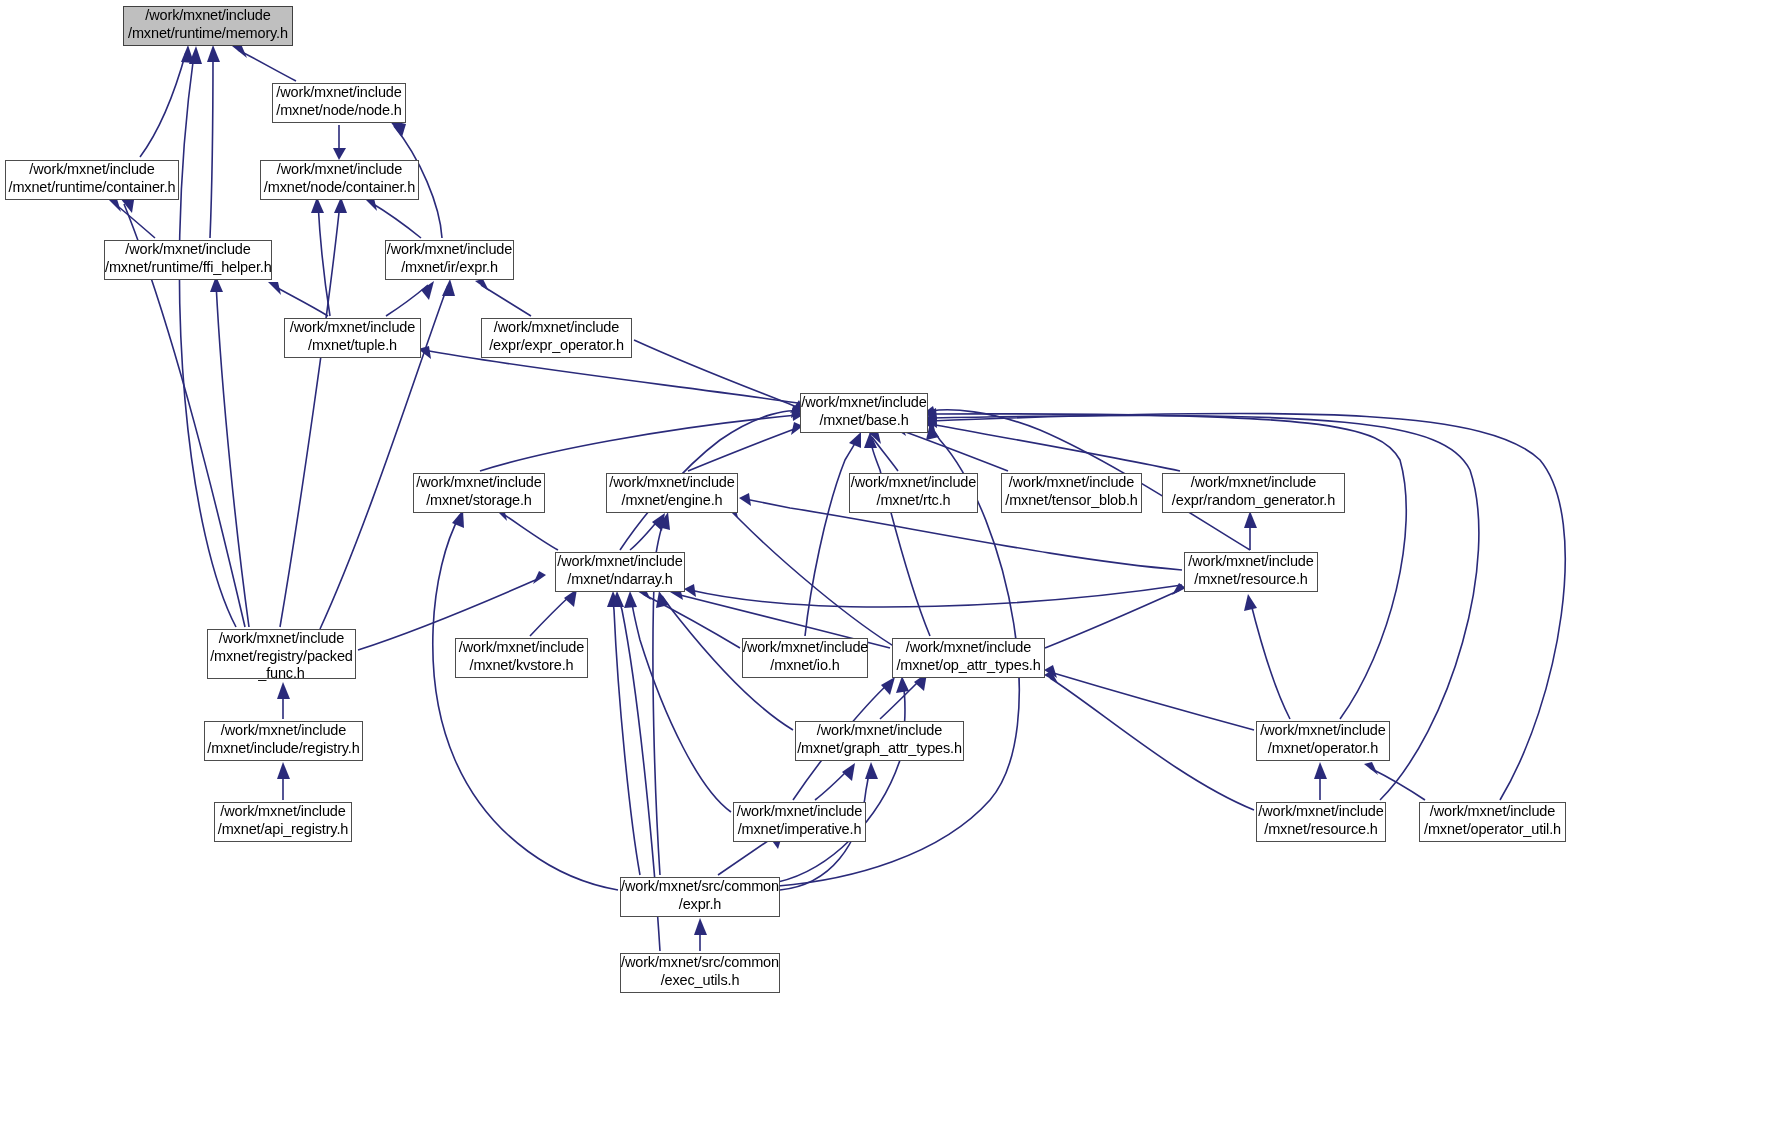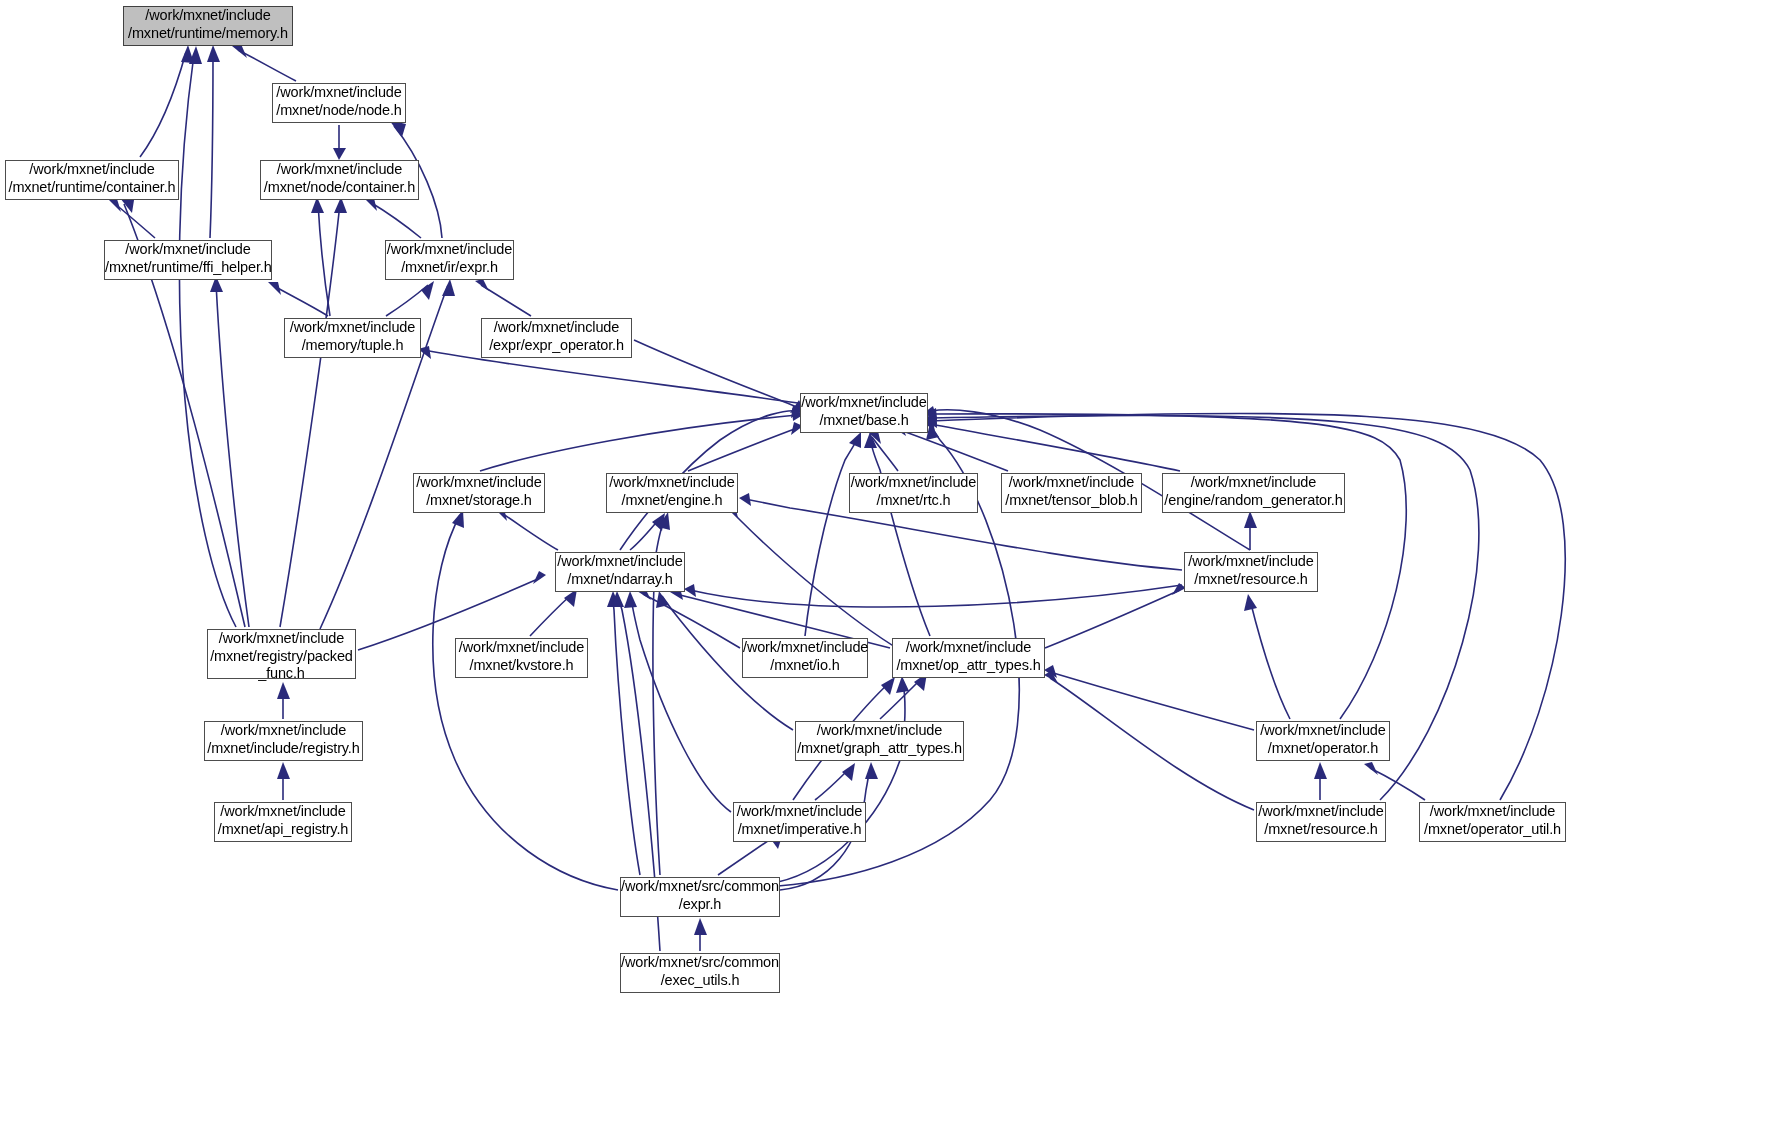--- a/index.html
+++ b/index.html
@@ -188,28 +188,28 @@
       <path class="edge" d="M 700,951 C 700,942 700,930 700,924"></path>
       <polygon class="arrowhead" points="700,918 694,935 707,935"></polygon>
     </svg>
   <div id="node-layer">
       <div class="node root" style="left: 123px; top: 6px; width: 170px; height: 40px;"><span>/work/mxnet/include</span><span>/mxnet/runtime/memory.h</span></div>
       <div class="node" style="left: 272px; top: 83px; width: 134px; height: 40px;"><span>/work/mxnet/include</span><span>/mxnet/node/node.h</span></div>
       <div class="node" style="left: 5px; top: 160px; width: 174px; height: 40px;"><span>/work/mxnet/include</span><span>/mxnet/runtime/container.h</span></div>
       <div class="node" style="left: 260px; top: 160px; width: 159px; height: 40px;"><span>/work/mxnet/include</span><span>/mxnet/node/container.h</span></div>
       <div class="node" style="left: 104px; top: 240px; width: 168px; height: 40px;"><span>/work/mxnet/include</span><span>/mxnet/runtime/ffi_helper.h</span></div>
       <div class="node" style="left: 385px; top: 240px; width: 129px; height: 40px;"><span>/work/mxnet/include</span><span>/mxnet/ir/expr.h</span></div>
-      <div class="node" style="left: 284px; top: 318px; width: 137px; height: 40px;"><span>/work/mxnet/include</span><span>/memory/tuple.h</span></div>
+      <div class="node" style="left: 284px; top: 318px; width: 137px; height: 40px;"><span>/work/mxnet/include</span><span>/mxnet/tuple.h</span></div>
       <div class="node" style="left: 481px; top: 318px; width: 151px; height: 40px;"><span>/work/mxnet/include</span><span>/expr/expr_operator.h</span></div>
       <div class="node" style="left: 800px; top: 393px; width: 128px; height: 40px;"><span>/work/mxnet/include</span><span>/mxnet/base.h</span></div>
       <div class="node" style="left: 413px; top: 473px; width: 132px; height: 40px;"><span>/work/mxnet/include</span><span>/mxnet/storage.h</span></div>
       <div class="node" style="left: 606px; top: 473px; width: 132px; height: 40px;"><span>/work/mxnet/include</span><span>/mxnet/engine.h</span></div>
       <div class="node" style="left: 849px; top: 473px; width: 129px; height: 40px;"><span>/work/mxnet/include</span><span>/mxnet/rtc.h</span></div>
       <div class="node" style="left: 1001px; top: 473px; width: 141px; height: 40px;"><span>/work/mxnet/include</span><span>/mxnet/tensor_blob.h</span></div>
-      <div class="node" style="left: 1162px; top: 473px; width: 183px; height: 40px;"><span>/work/mxnet/include</span><span>/engine/random_generator.h</span></div>
+      <div class="node" style="left: 1162px; top: 473px; width: 183px; height: 40px;"><span>/work/mxnet/include</span><span>/expr/random_generator.h</span></div>
       <div class="node" style="left: 555px; top: 552px; width: 130px; height: 40px;"><span>/work/mxnet/include</span><span>/mxnet/ndarray.h</span></div>
       <div class="node" style="left: 1184px; top: 552px; width: 134px; height: 40px;"><span>/work/mxnet/include</span><span>/mxnet/resource.h</span></div>
       <div class="node" style="left: 207px; top: 629px; width: 149px; height: 50px;"><span>/work/mxnet/include</span><span>/mxnet/registry/packed</span><span>_func.h</span></div>
       <div class="node" style="left: 455px; top: 638px; width: 133px; height: 40px;"><span>/work/mxnet/include</span><span>/mxnet/kvstore.h</span></div>
       <div class="node" style="left: 742px; top: 638px; width: 126px; height: 40px;"><span>/work/mxnet/include</span><span>/mxnet/io.h</span></div>
       <div class="node" style="left: 892px; top: 638px; width: 153px; height: 40px;"><span>/work/mxnet/include</span><span>/mxnet/op_attr_types.h</span></div>
       <div class="node" style="left: 1256px; top: 721px; width: 134px; height: 40px;"><span>/work/mxnet/include</span><span>/mxnet/operator.h</span></div>
       <div class="node" style="left: 204px; top: 721px; width: 159px; height: 40px;"><span>/work/mxnet/include</span><span>/mxnet/include/registry.h</span></div>
       <div class="node" style="left: 795px; top: 721px; width: 169px; height: 40px;"><span>/work/mxnet/include</span><span>/mxnet/graph_attr_types.h</span></div>
       <div class="node" style="left: 214px; top: 802px; width: 138px; height: 40px;"><span>/work/mxnet/include</span><span>/mxnet/api_registry.h</span></div>

